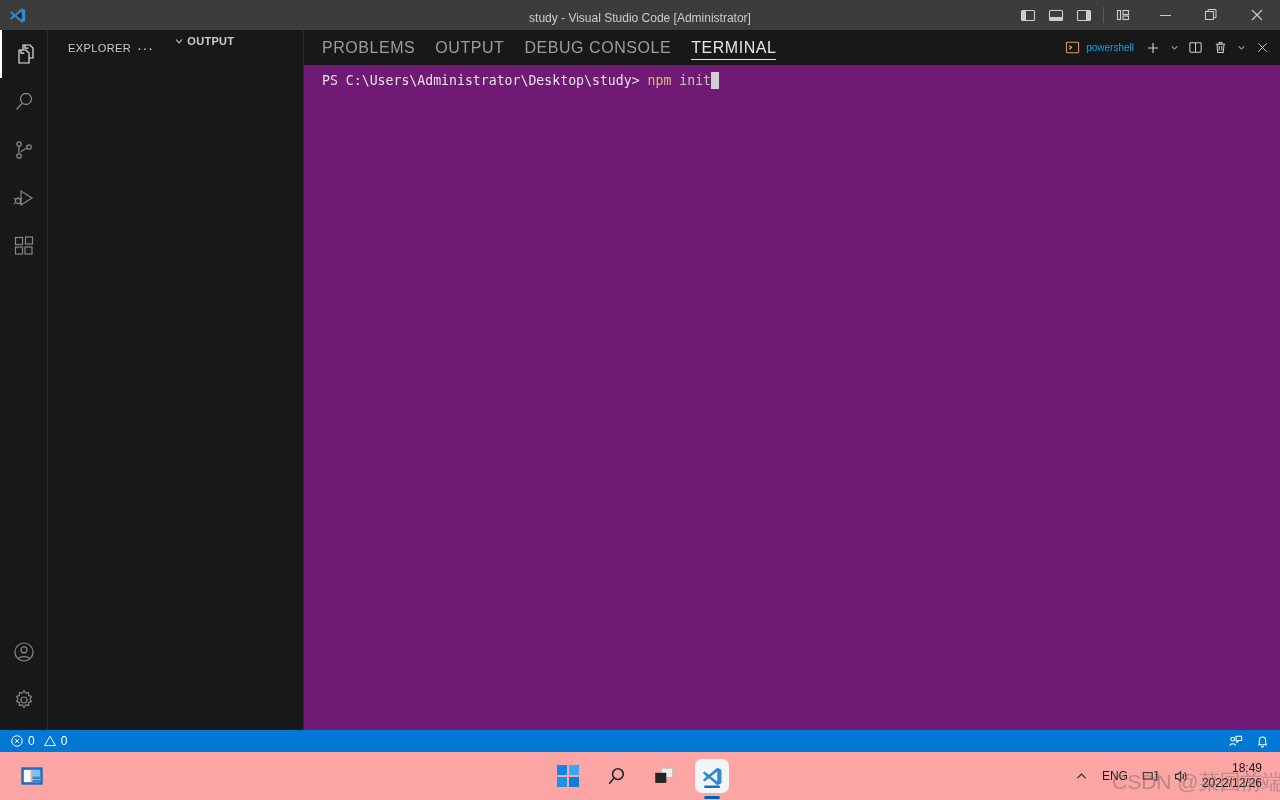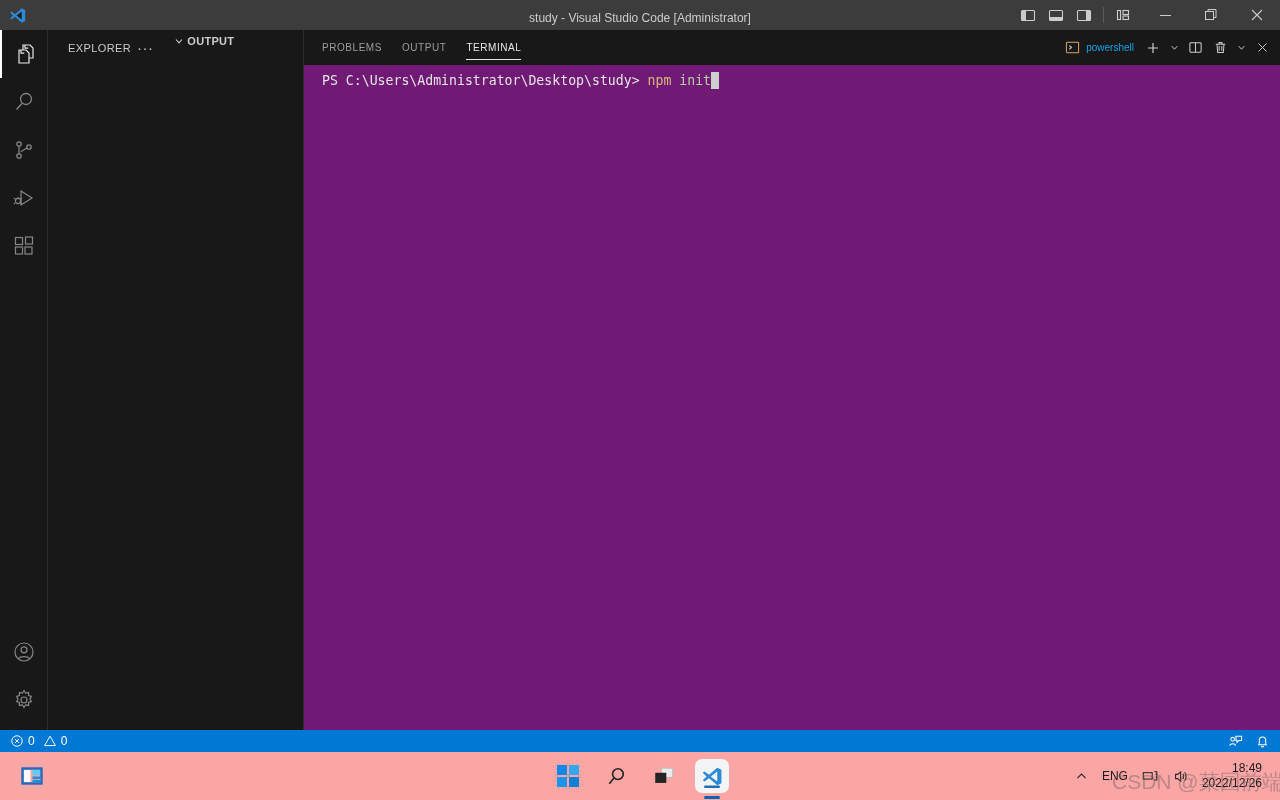--- a/index.html
+++ b/index.html
@@ -94,21 +94,21 @@
   .sb-bottom .sb-section { border-top: 1px solid #2b2b2b; }
 
   
   .panel-area { flex: 1 1 auto; display: flex; flex-direction: column; background: #181818; min-width: 0; }
   .panel-tabs {
     height: 35px; flex: 0 0 35px; display: flex; align-items: stretch;
     background: #181818; padding-left: 8px;
   }
   .ptab {
     display: flex; align-items: center; padding: 0 10px;
-    font-size: 10px; letter-spacing: .55px; color: #9d9d9d; cursor: pointer;
+    font-size: 16px; letter-spacing: .55px; color: #9d9d9d; cursor: pointer;
     position: relative; text-transform: uppercase;
   }
   .ptab.active { color: #e7e7e7; }
   .ptab.active::after {
     content: ""; position: absolute; left: 10px; right: 10px; bottom: 5px; height: 1px; background: #e7e7e7;
   }
   .panel-actions { margin-left: auto; display: flex; align-items: center; padding-right: 6px; gap: 1px; }
   .term-label {
     display: flex; align-items: center; gap: 6px; font-size: 10px; color: #0ea5e9;
     padding: 0 6px; cursor: pointer;
@@ -331,20 +331,21 @@
           </span>
           <span>OUTPUT</span>
         </div>
       </div>
     </div>
 
     <div class="panel-area">
       <div class="panel-tabs">
         <div class="ptab">PROBLEMS</div>
         <div class="ptab">OUTPUT</div>
+        <div class="ptab">DEBUG CONSOLE</div>
         <div class="ptab active">TERMINAL</div>
 
         <div class="panel-actions">
           <div class="term-label">
             <span>
               <svg width="15" height="15" viewBox="0 0 16 16" fill="none" stroke="#d7a25f" stroke-width="1.1">
                 <rect x="1.5" y="2.5" width="13" height="11" rx="1"></rect>
                 <path d="M4.5 6 L7 8 L4.5 10" stroke="#cccccc"></path>
               </svg>
             </span>

